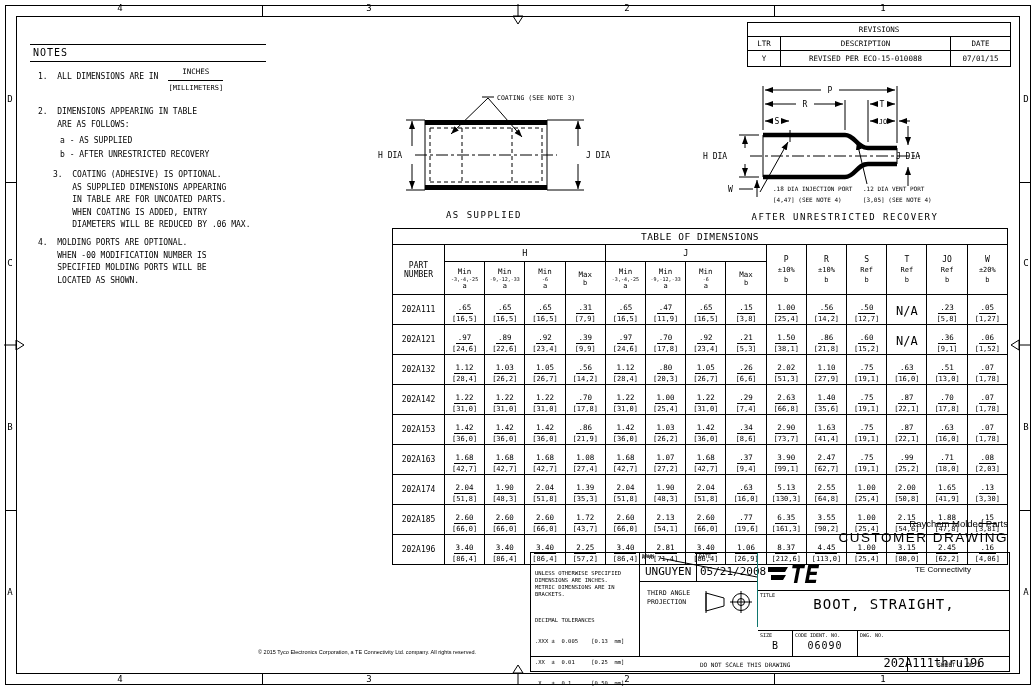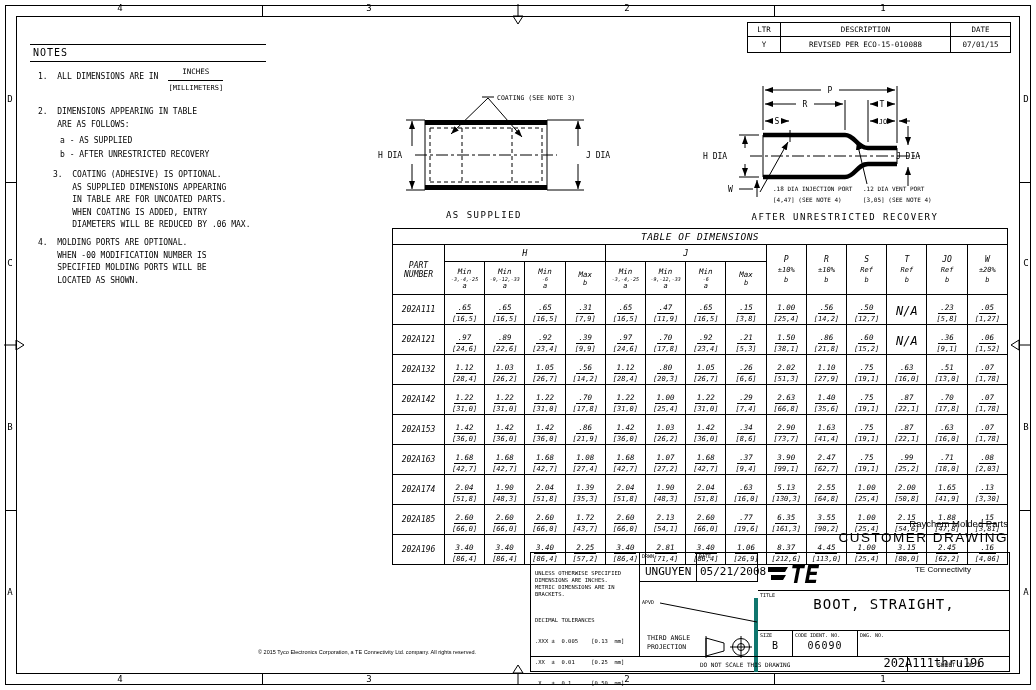--- a/index.html
+++ b/index.html
@@ -17,21 +17,21 @@
   .note { font-size:8px; line-height:12.5px; }
   .fracwrap { display:inline-block; text-align:center; vertical-align:top; margin-left:10px; margin-top:-5px; }
   .fr-top { display:block; border-bottom:1px solid #000; font-size:7.5px; padding:0 6px 1px 6px; }
   .fr-bot { display:block; font-size:7px; padding-top:1px; }
 
   
   table.rev { border-collapse:collapse; table-layout:fixed; }
   table.rev td { border:1px solid #000; font-size:7.5px; text-align:center; padding:0; height:14px; }
 
   
-  table.dims { border-collapse:collapse; table-layout:fixed; width:616px;font-style:italic; }
+  table.dims { border-collapse:collapse; table-layout:fixed; width:616px; }
   table.dims td { border:1px solid #000; text-align:center; vertical-align:middle; padding:0; }
   td.ttitle { font-size:9.5px; text-align:left; padding:2px 0 2px 6px; height:16px; letter-spacing:0.5px; }
   td.pn { font-size:8px; text-align:left; padding-left:3px; white-space:pre; line-height:9px; }
   td.grp { font-size:8.5px; height:17px; }
   td.sub { height:33px; }
   .sub-top { font-size:7.5px; line-height:9px; }
   .sub-mid { font-size:5px; line-height:6px; }
   .sub-bot { font-size:7px; line-height:8px; }
   .sc-name { font-size:8px; line-height:11px; }
   .sc-tol  { font-size:7px; line-height:10px; }
@@ -106,20 +106,23 @@
 <div class="zone" style="left:1019px;top:422px;">B</div>
 <div class="zone" style="left:1019px;top:587px;">A</div>
 
 <table class="rev abs" style="left:747px;top:22px;width:263px;">
   <colgroup>
       <col style="width:33px">
       <col style="width:170px">
       <col style="width:60px">
     </colgroup>
   <tbody>
+      <tr style="height:13px">
+        <td colspan="3">REVISIONS</td>
+      </tr>
   <tr>
     <td>LTR</td>
     <td>DESCRIPTION</td>
     <td>DATE</td>
   </tr>
   <tr style="height:16px">
     <td>Y</td>
     <td>REVISED PER ECO-15-010088</td>
     <td>07/01/15</td>
   </tr>
@@ -532,21 +535,21 @@
 
 <div class="tb-cell" style="left:640px;top:552px;width:57px;height:30px;border-right:1px solid #000;border-bottom:1px solid #000;">
   <span class="tb-label">DRWN</span>
   <div class="tb-value" style="margin:13px 0 0 5px;">UNGUYEN</div>
 </div>
 <div class="tb-cell" style="left:697px;top:552px;width:61px;height:30px;border-right:1px solid #000;border-bottom:1px solid #000;">
   <span class="tb-label">DATE</span>
   <div class="tb-value" style="margin:13px 0 0 3px;">05/21/2008</div>
 </div>
 
-<div class="tb-cell" style="left:640px;top:598px;width:118px;height:74px;border-right:4px solid #0f766e;">
+<div class="tb-cell" style="left:640px;top:553px;width:118px;height:74px;border-right:1px solid #0f766e;">
   <span class="tb-label">APVD</span>
   <svg class="abs" style="left:0;top:0;" width="118" height="26">
       <line x1="20" y1="5" x2="117" y2="24" stroke="#000"></line>
     </svg>
   <div class="pre" style="position:absolute;left:7px;top:36px;font-size:6.5px;line-height:9px;">THIRD ANGLE
 PROJECTION</div>
   <svg class="abs" style="left:60px;top:28px;" width="56" height="42">
     <polygon points="6,12 24,17 24,25 6,30" fill="none" stroke="#000"></polygon>
     <line x1="6" y1="10" x2="6" y2="32" stroke="#000"></line>
     <circle cx="41" cy="21" r="8.5" fill="none" stroke="#000"></circle>

